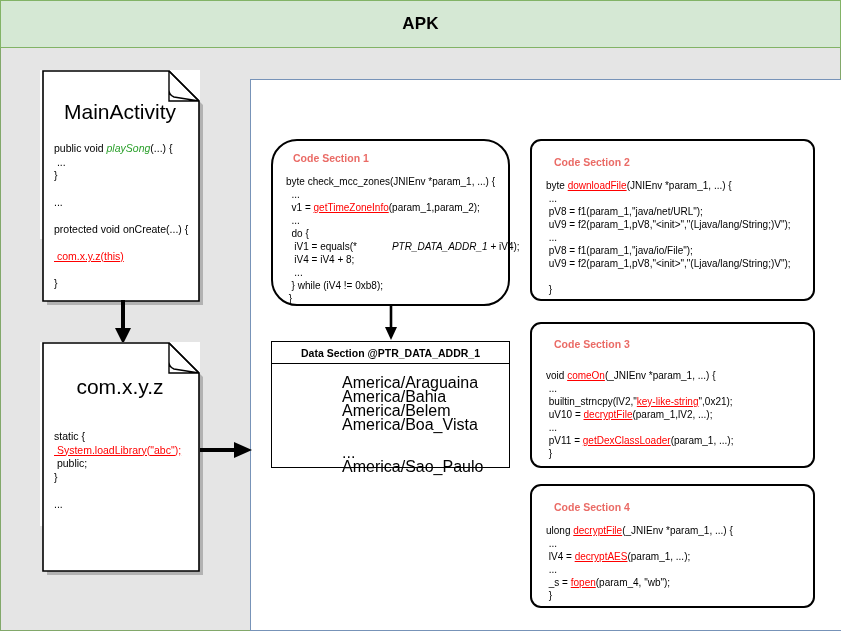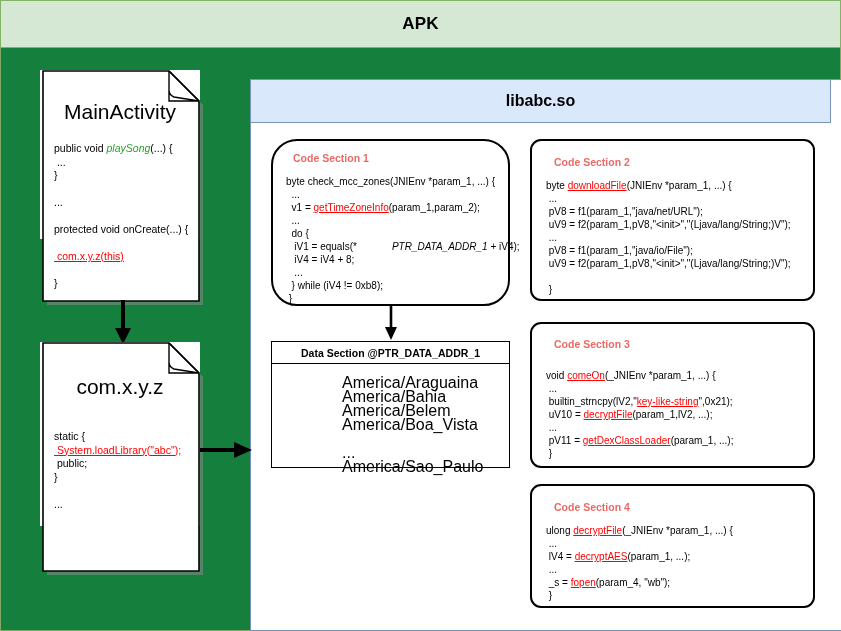--- a/index.html
+++ b/index.html
@@ -9,21 +9,21 @@
   }
   body {
     font-family: "Liberation Sans", sans-serif;
     -webkit-font-smoothing: antialiased;
   }
   #page {
     position: relative;
     width: 841px;
     height: 631px;
     box-sizing: border-box;
-    background: #15803d;
+    background: #e5e5e5;
     overflow: hidden;
   }
 
   
   .outer-frame {
     position: absolute;
     left: 0; top: 0;
     width: 841px; height: 631px;
     box-sizing: border-box;
     border: 1px solid #82a86a;
@@ -171,23 +171,20 @@
 
 <div id="page">
 
   <div class="outer-frame"></div>
 
   <div class="apk-header">
     <div class="apk-header-title">APK</div>
   </div>
 
   <div class="lib-panel"></div>
-  <div class="lib-header">
-    <div class="lib-header-title">libabc.so</div>
-  </div>
 
   <div class="doc" style="left:40px; top:70px; width:160px; height:169px;">
     <svg width="168" height="240" viewBox="0 0 168 240">
       <path d="M4 238 L4 238" fill="none"></path>
 
       <path d="M7 5 L133 5 L163 35 L163 235 L7 235 Z" fill="#888888" opacity="0.55"></path>
 
       <path d="M3 1 L129 1 L159 31 L159 231 L3 231 Z" fill="#ffffff" stroke="#000000" stroke-width="1.6"></path>
 
       <path d="M129 1 L129 20 Q129 25 134 27 L159 31 L129 31 Z" fill="#ffffff" stroke="#000000" stroke-width="1.4"></path>

